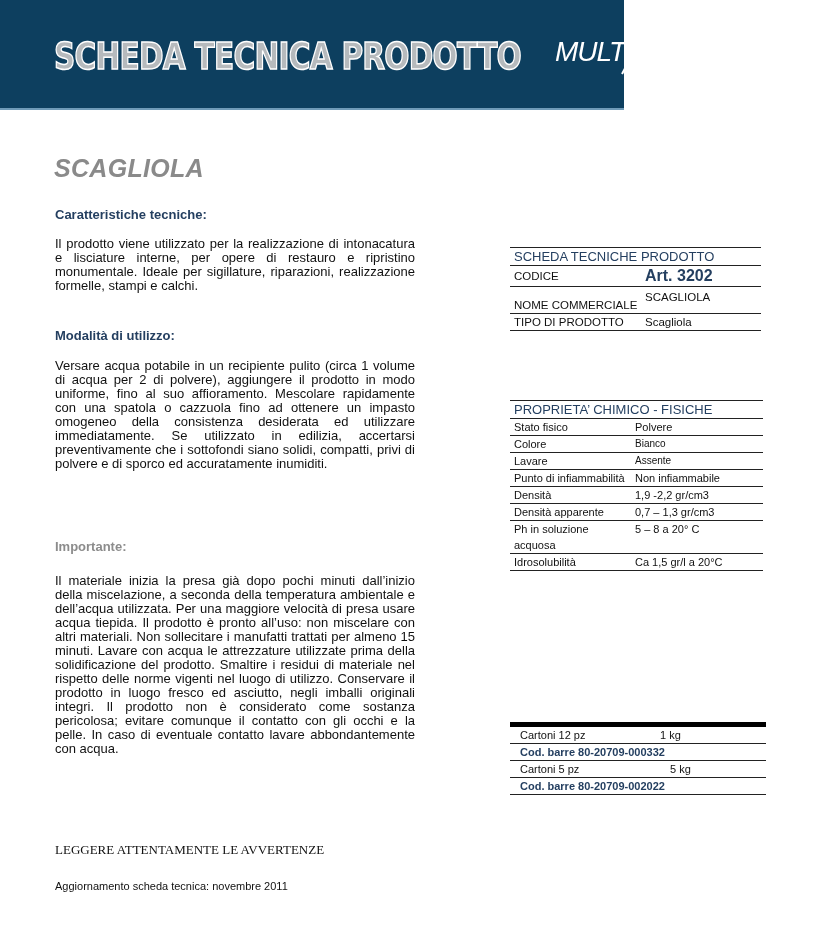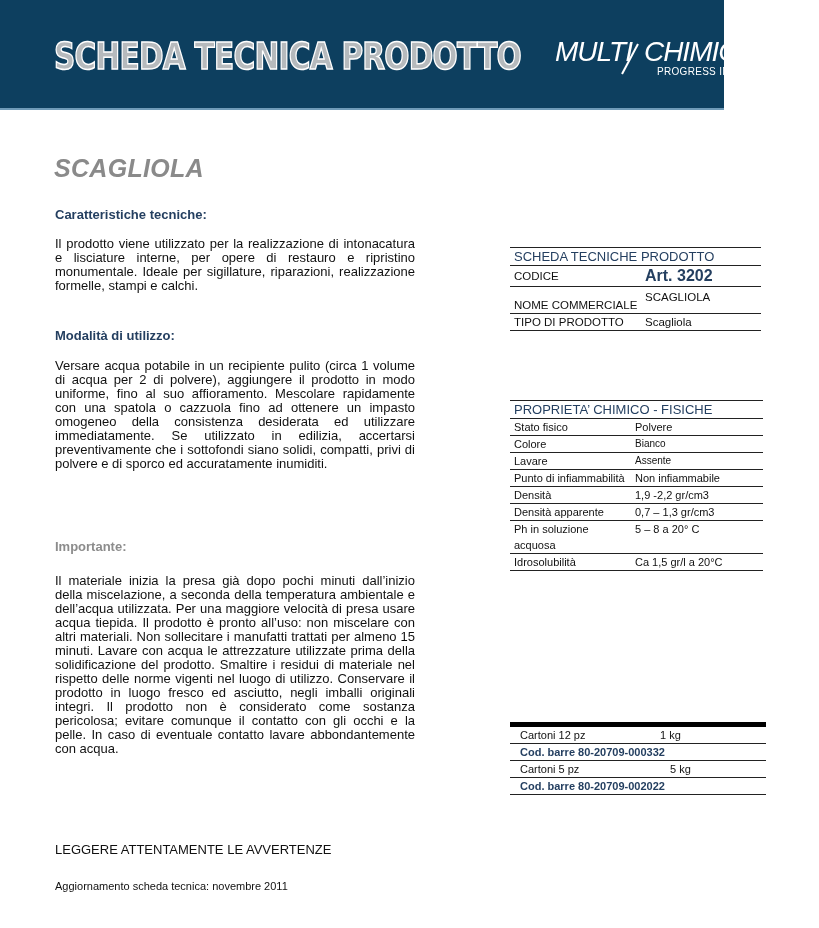--- a/index.html
+++ b/index.html
@@ -1,19 +1,19 @@
 <!DOCTYPE html>
 <html><head>
 <meta charset="utf-8">
 <style>
   html, body { margin:0; padding:0; background:#ffffff; }
   body { width:819px; height:928px; position:relative; overflow:hidden;
          font-family:"Liberation Sans", "DejaVu Sans", sans-serif; color:#111; }
 
-  .header { position:absolute; left:0; top:0; width:724px; height:108px;
+  .header { position:absolute; left:0; top:0; width:624px; height:108px;
             background:#0d3f5f; border-bottom:2px solid #6f9bb8; }
   .header-title { position:absolute; left:54px; top:34px;
                   font-family:"DejaVu Sans", "Liberation Sans", sans-serif;
                   font-weight:bold; font-size:38px; letter-spacing:-1px;
                   color:#b6babd; transform:scaleX(0.78); transform-origin:left center;
                   -webkit-text-stroke:1.5px #ffffff; white-space:nowrap; }
   .logo { position:absolute; left:555px; top:36px; width:220px; height:44px; color:#fff; }
   .logo-main { position:absolute; left:0; top:0; font-family:"Liberation Sans", sans-serif;
                font-style:italic; font-size:28px; letter-spacing:-1px; font-weight:normal; white-space:nowrap; }
   .logo-reg { font-size:7px; vertical-align:top; }
@@ -22,21 +22,21 @@
   .logo-slash { position:absolute; left:74px; top:6px; width:2px; height:34px; background:#fff; transform:rotate(28deg); }
 
   .product-title { position:absolute; left:54px; top:154px; font-size:25px; font-weight:bold;
                    font-style:italic; color:#8a8a8a; letter-spacing:0.3px; }
 
   .left { position:absolute; left:55px; width:360px; font-size:13px; line-height:14px; }
   .sec-head { position:absolute; left:55px; font-size:13px; font-weight:bold; color:#243f60; }
   .sec-head.gray { color:#8c8c8c; }
   .para { text-align:justify; }
 
-  .foot1 { position:absolute; left:55px; top:842px; font-size:13px; }
+  .foot1 { position:absolute; left:55px; top:842px; font-size:13px;font-family:Liberation Serif, serif; }
   .foot2 { position:absolute; left:55px; top:880px; font-size:11px; }
 
   table { border-collapse:collapse; position:absolute; font-size:11.5px; }
   td { padding:0 0 0 4px; vertical-align:top; line-height:16px; }
   tr.line td { border-bottom:1px solid #222; }
   .th { color:#243f60; font-weight:normal; font-size:13px; padding-top:1px; }
 
   #t1 { left:510px; top:247px; width:251px; border-top:1px solid #222; }
   #t1 td.c1 { width:127px; }
   .art { color:#243f60; font-weight:bold; font-size:16px; line-height:20px; }

